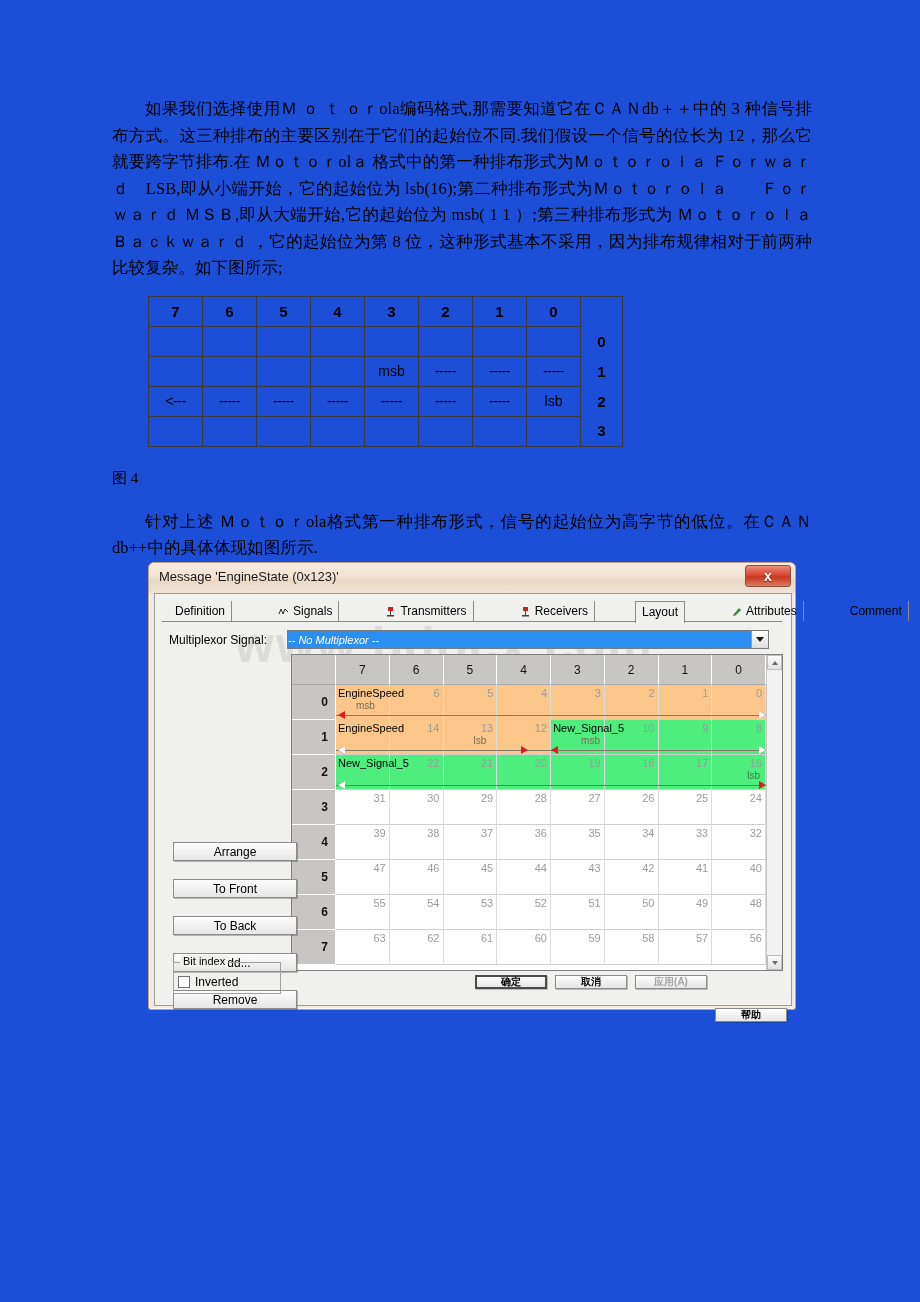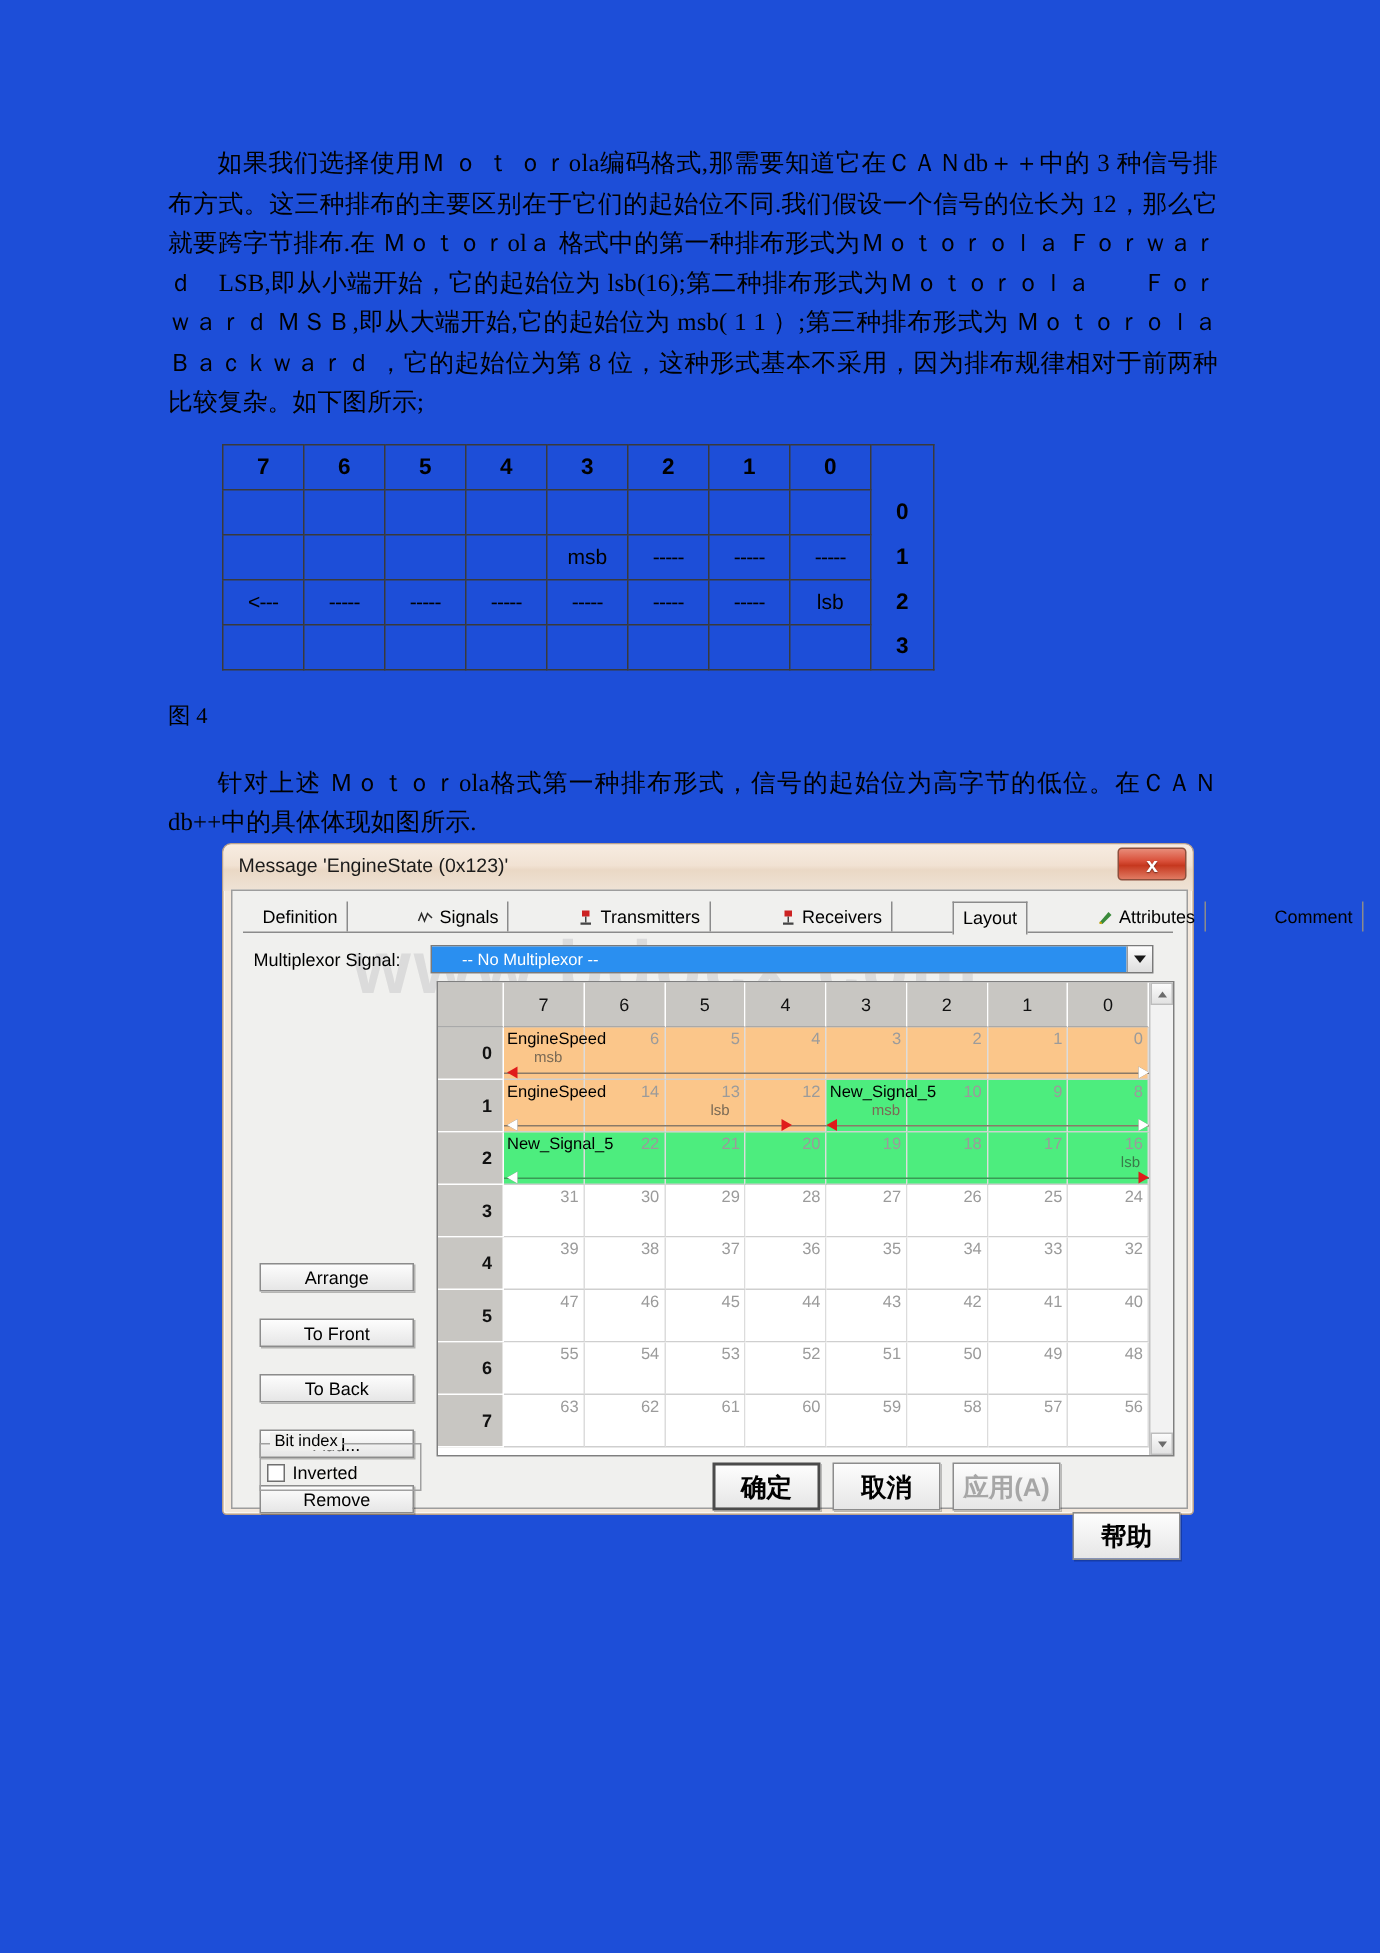--- a/index.html
+++ b/index.html
@@ -141,22 +141,22 @@
     position:absolute; left:0; top:3px;
     font-size:12px; color:#000;
   }
   .mux-combo {
     position:absolute; left:118px; top:0; width:482px; height:19px;
     border:1px solid #7a7a7a; background:#fff;
     display:flex;
   }
   .mux-val {
     flex:1; background:#2a8ff0; color:#fff;
-    font-size:11px; padding:2px 20px;
-    display:flex; align-items:center;
+    font-size:11px; padding:2px 0;
+    display:flex; align-items:center;font-style:italic;
   }
   .mux-arrow {
     width:17px; background:linear-gradient(to bottom,#fdfdfd,#dedede);
     border-left:1px solid #9a9a9a;
     display:flex; align-items:center; justify-content:center;
   }
   .caret-down {
     width:0;height:0;border-left:4px solid transparent;border-right:4px solid transparent;
     border-top:5px solid #1a1a1a;
   }
@@ -234,21 +234,21 @@
   .sb-btn {
     height:15px; background:linear-gradient(to bottom,#fbfbfb,#e2e2e2);
     border:1px solid #bdbdbd;
     display:flex; align-items:center; justify-content:center;
   }
   .tri-up { width:0;height:0;border-left:3px solid transparent;border-right:3px solid transparent;border-bottom:4px solid #6b6b6b;}
   .tri-down { width:0;height:0;border-left:3px solid transparent;border-right:3px solid transparent;border-top:4px solid #6b6b6b;}
   
   .btncol { position:absolute; left:18px; top:248px; width:108px; }
   .wbtn {
-    width:103px; height:19px; margin-bottom:18px;
+    width:124px; height:19px; margin-bottom:18px;
     background:linear-gradient(to bottom,#fdfdfd,#e6e6e6);
     border:1px solid #8c8c8c;
     box-shadow:1px 1px 0 rgba(0,0,0,.25);
     font-size:12px; color:#000;
     display:flex; align-items:center; justify-content:center;
     cursor:pointer;
     font-family:"Liberation Sans", sans-serif;
   }
   .wbtn.spaced { margin-top:12px; }
   .groupbox {
@@ -264,25 +264,25 @@
     display:flex; align-items:center; gap:5px;
     font-size:12px; color:#000;
   }
   .chkbox {
     width:12px; height:12px; background:#fff; border:1px solid #707070;
     box-shadow:1px 1px 0 rgba(255,255,255,.8) inset;
   }
   
   .botbar { position:absolute; left:0; bottom:6px; width:638px; height:24px; }
   .dbtn {
-    position:absolute; top:0; width:72px; height:32px;
+    position:absolute; top:0; width:72px; height:14px;
     background:linear-gradient(to bottom,#fdfdfd,#e6e6e6);
     border:1px solid #8c8c8c;
     box-shadow:1px 1px 0 rgba(0,0,0,.22);
-    font-size:17px; color:#000; font-weight:bold;
+    font-size:10px; color:#000; font-weight:bold;
     display:flex; align-items:center; justify-content:center;
     cursor:pointer;
     font-family:"Liberation Sans", sans-serif;
   }
   .dbtn.default { border:2px solid #4b4b4b; }
   .dbtn.disabled { color:#a6a6a6; }
   svg { display:block; }
 </style>
 </head>
 <body>

